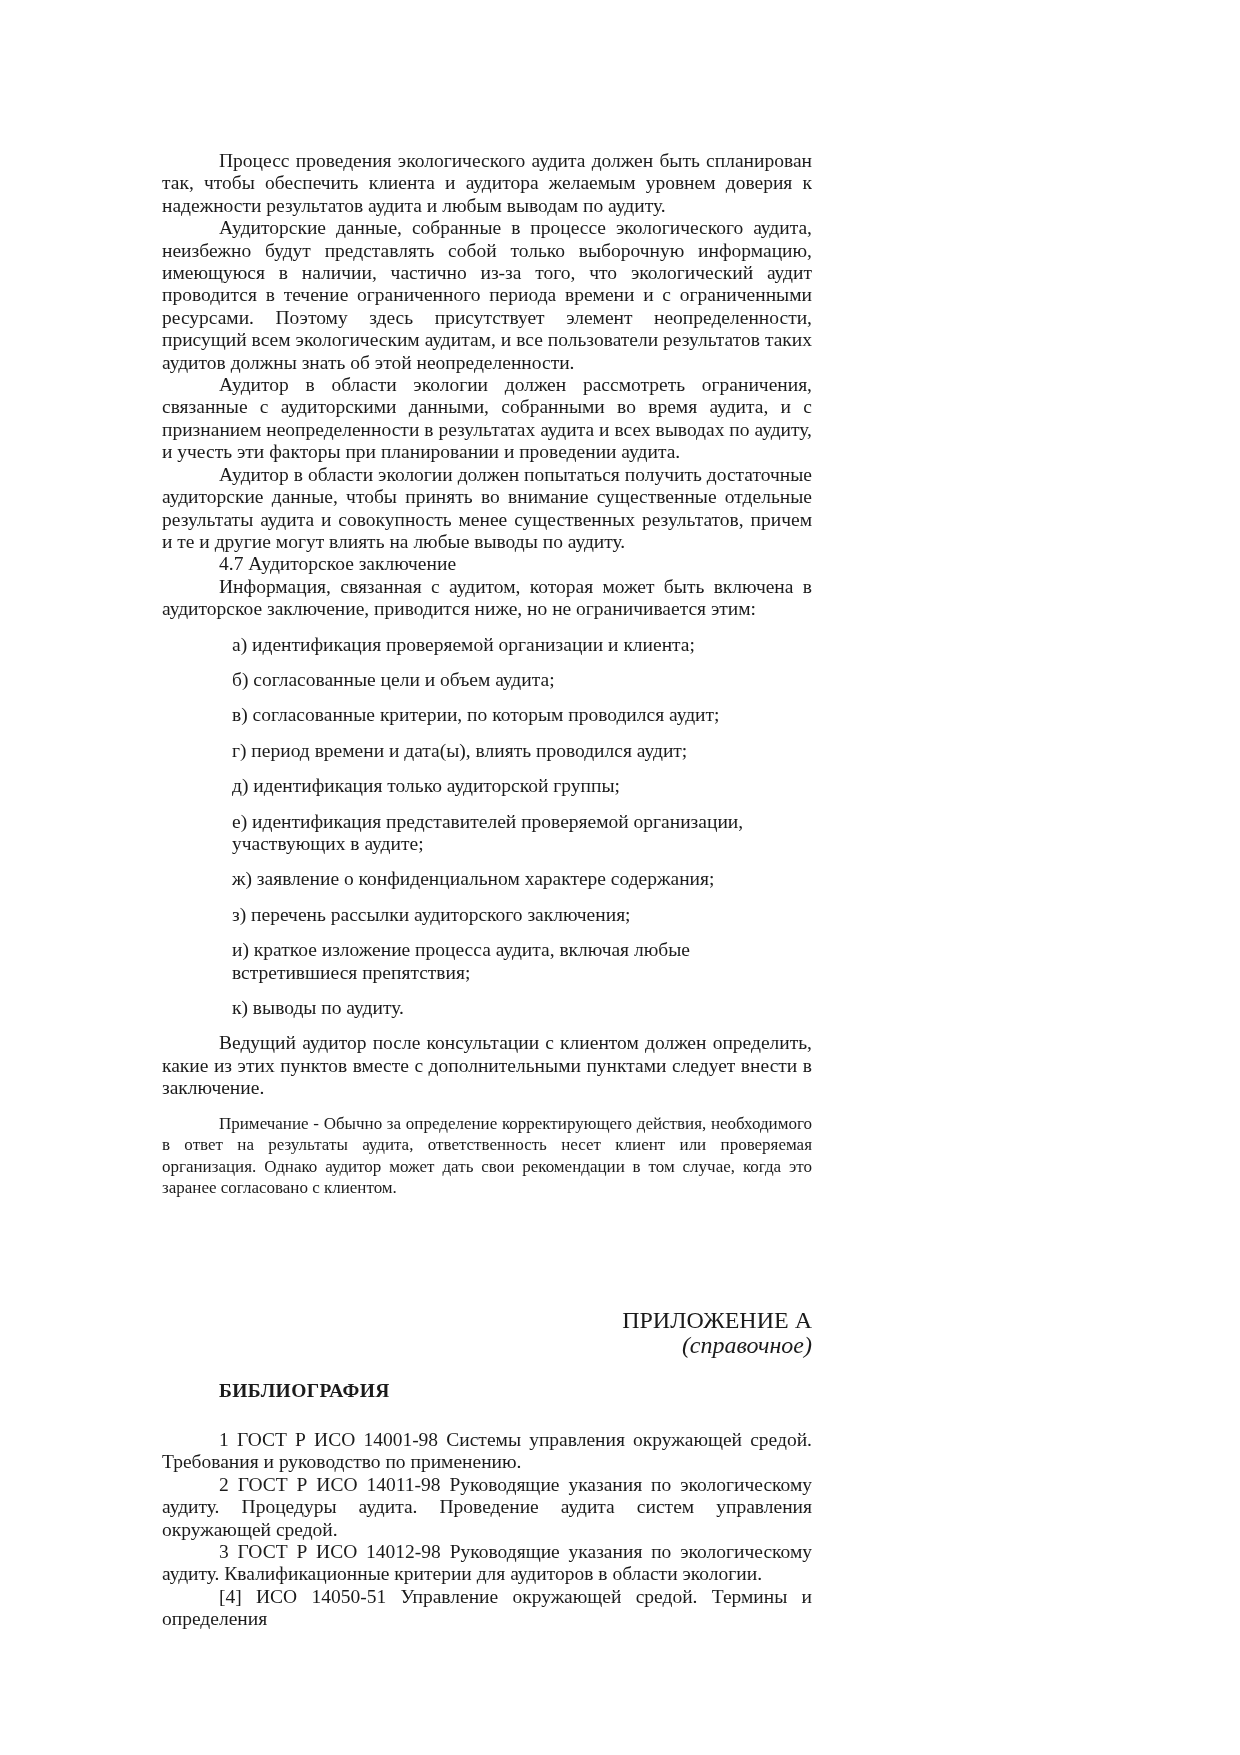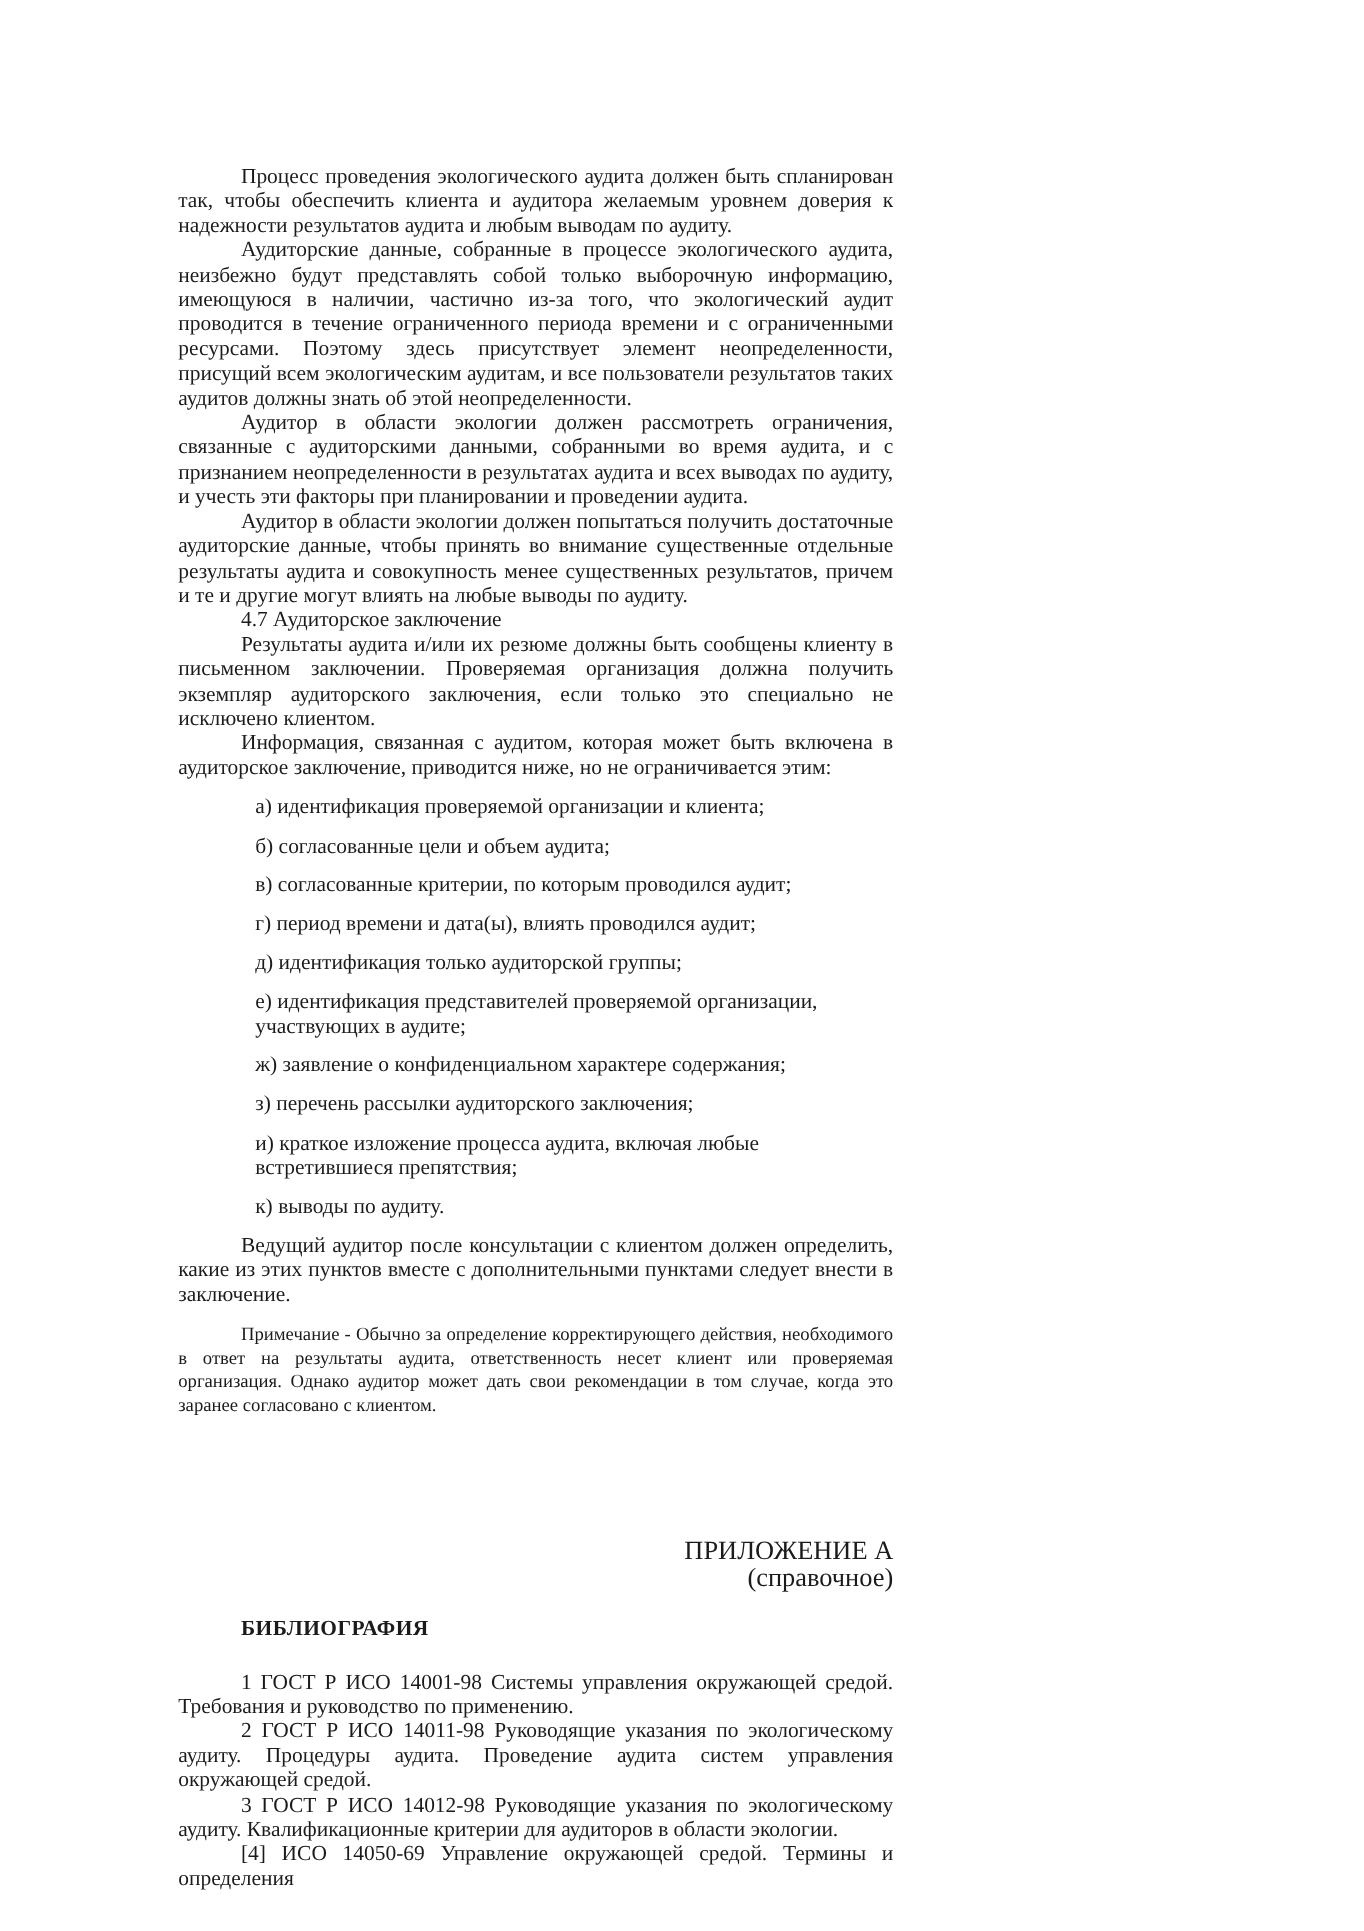--- a/index.html
+++ b/index.html
@@ -49,20 +49,21 @@
     text-indent: 57px;
     text-align: justify;
   }
   .appendix {
     margin-top: 109px;
     text-align: right;
     font-size: 24px;
     line-height: 25px;
   }
   .appendix-subtitle {
+    font-style: italic;
   }
   .bib-heading {
     margin: 21px 0 0 0;
     padding-left: 57px;
     text-align: left;
     font-weight: bold;
     font-size: 19.5px;
     line-height: 24px;
     letter-spacing: 0.4px;
   }
@@ -76,21 +77,20 @@
 <div class="page">
 
   <div class="body-text">
     <p class="para">Процесс проведения экологического аудита должен быть спланирован так, чтобы обеспечить клиента и аудитора желаемым уровнем доверия к надежности результатов аудита и любым выводам по аудиту.</p>
     <p class="para">Аудиторские данные, собранные в процессе экологического аудита, неизбежно будут представлять собой только выборочную информацию, имеющуюся в наличии, частично из-за того, что экологический аудит проводится в течение ограниченного периода времени и с ограниченными ресурсами. Поэтому здесь присутствует элемент неопределенности, присущий всем экологическим аудитам, и все пользователи результатов таких аудитов должны знать об этой неопределенности.</p>
     <p class="para">Аудитор в области экологии должен рассмотреть ограничения, связанные с аудиторскими данными, собранными во время аудита, и с признанием неопределенности в результатах аудита и всех выводах по аудиту, и учесть эти факторы при планировании и проведении аудита.</p>
     <p class="para">Аудитор в области экологии должен попытаться получить достаточные аудиторские данные, чтобы принять во внимание существенные отдельные результаты аудита и совокупность менее существенных результатов, причем и те и другие могут влиять на любые выводы по аудиту.</p>
 
     <p class="section-heading">4.7 Аудиторское заключение</p>
 
-    <p class="para">Результаты аудита и/или их резюме должны быть сообщены клиенту в письменном заключении. Проверяемая организация должна получить экземпляр аудиторского заключения, если только это специально не исключено клиентом.</p>
     <p class="para">Информация, связанная с аудитом, которая может быть включена в аудиторское заключение, приводится ниже, но не ограничивается этим:</p>
 
     <div>
       <p class="list-item">а) идентификация проверяемой организации и клиента;</p>
       <p class="list-item">б) согласованные цели и объем аудита;</p>
       <p class="list-item">в) согласованные критерии, по которым проводился аудит;</p>
       <p class="list-item">г) период времени и дата(ы), влиять проводился аудит;</p>
       <p class="list-item">д) идентификация только аудиторской группы;</p>
       <p class="list-item">е) идентификация представителей проверяемой организации, участвующих в аудите;</p>
       <p class="list-item">ж) заявление о конфиденциальном характере содержания;</p>
@@ -107,17 +107,17 @@
       <div>ПРИЛОЖЕНИЕ А</div>
       <div class="appendix-subtitle">(справочное)</div>
     </div>
 
     <p class="bib-heading">БИБЛИОГРАФИЯ</p>
 
     <div class="bibliography">
       <p class="para">1 ГОСТ Р ИСО 14001-98 Системы управления окружающей средой. Требования и руководство по применению.</p>
       <p class="para">2 ГОСТ Р ИСО 14011-98 Руководящие указания по экологическому аудиту. Процедуры аудита. Проведение аудита систем управления окружающей средой.</p>
       <p class="para">3 ГОСТ Р ИСО 14012-98 Руководящие указания по экологическому аудиту. Квалификационные критерии для аудиторов в области экологии.</p>
-      <p class="para">[4] ИСО 14050-69 Управление окружающей средой. Термины и определения</p>
+      <p class="para">[4] ИСО 14050-51 Управление окружающей средой. Термины и определения</p>
     </div>
   </div>
 
 </div>
 
 </body></html>

